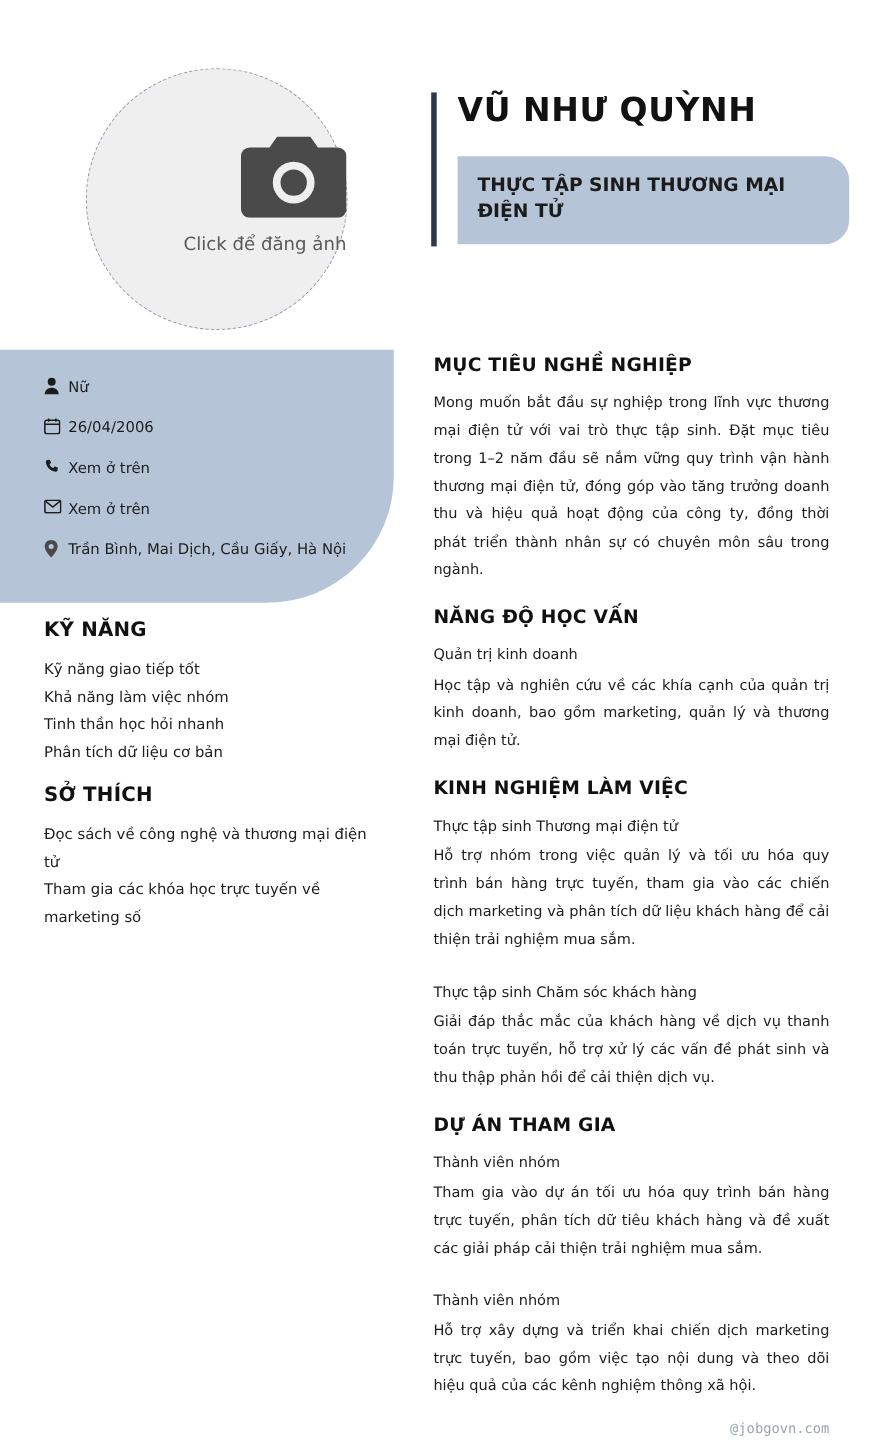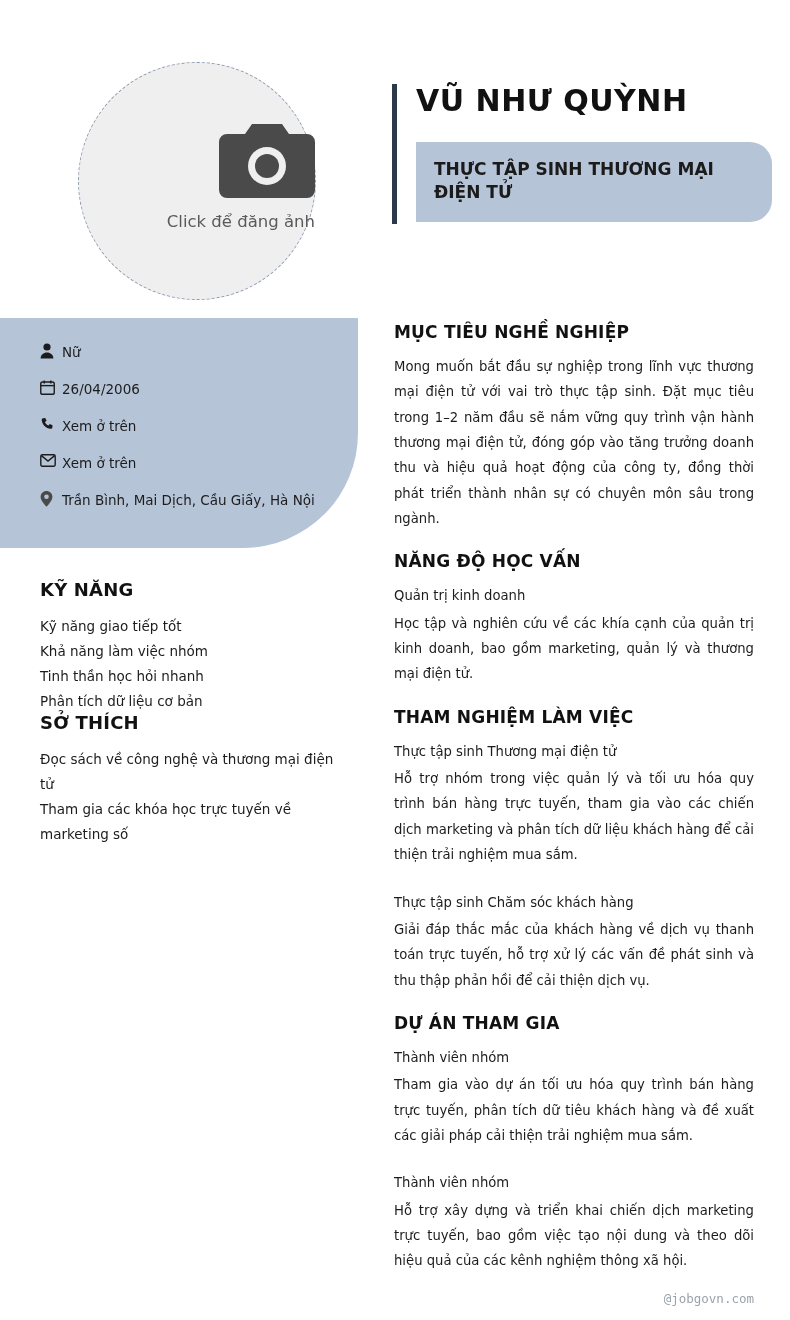--- a/index.html
+++ b/index.html
@@ -78,21 +78,21 @@
     display: flex;
     justify-content: flex-start;
   }
   .contact-text { flex: 1; }
 
   .left-section {
     position: absolute;
     left: 40px;
     width: 300px;
   }
-  .sec-kn { top: 579px; }
+  .sec-kn { top: 562px; }
   .sec-st { top: 712px; }
   .left-heading {
     font-size: 18px;
     font-weight: bold;
     letter-spacing: 0.2px;
     margin: 0 0 14px 0;
     color: #111;
   }
   .left-item {
     font-size: 13.5px;
@@ -277,21 +277,21 @@
       <p class="r-para">Mong muốn bắt đầu sự nghiệp trong lĩnh vực thương mại điện tử với vai trò thực tập sinh. Đặt mục tiêu trong 1–2 năm đầu sẽ nắm vững quy trình vận hành thương mại điện tử, đóng góp vào tăng trưởng doanh thu và hiệu quả hoạt động của công ty, đồng thời phát triển thành nhân sự có chuyên môn sâu trong ngành.</p>
     </div>
 
     <div class="r-section">
       <h2 class="r-heading">NĂNG ĐỘ HỌC VẤN</h2>
       <p class="r-sub">Quản trị kinh doanh</p>
       <p class="r-para">Học tập và nghiên cứu về các khía cạnh của quản trị kinh doanh, bao gồm marketing, quản lý và thương mại điện tử.</p>
     </div>
 
     <div class="r-section">
-      <h2 class="r-heading">THAM NGHIỆM LÀM VIỆC</h2>
+      <h2 class="r-heading">KINH NGHIỆM LÀM VIỆC</h2>
       <p class="r-sub">Thực tập sinh Thương mại điện tử</p>
       <p class="r-para">Hỗ trợ nhóm trong việc quản lý và tối ưu hóa quy trình bán hàng trực tuyến, tham gia vào các chiến dịch marketing và phân tích dữ liệu khách hàng để cải thiện trải nghiệm mua sắm.</p>
       <div class="r-gap"></div>
       <p class="r-sub">Thực tập sinh Chăm sóc khách hàng</p>
       <p class="r-para">Giải đáp thắc mắc của khách hàng về dịch vụ thanh toán trực tuyến, hỗ trợ xử lý các vấn đề phát sinh và thu thập phản hồi để cải thiện dịch vụ.</p>
     </div>
 
     <div class="r-section">
       <h2 class="r-heading">DỰ ÁN THAM GIA</h2>
       <p class="r-sub">Thành viên nhóm</p>

